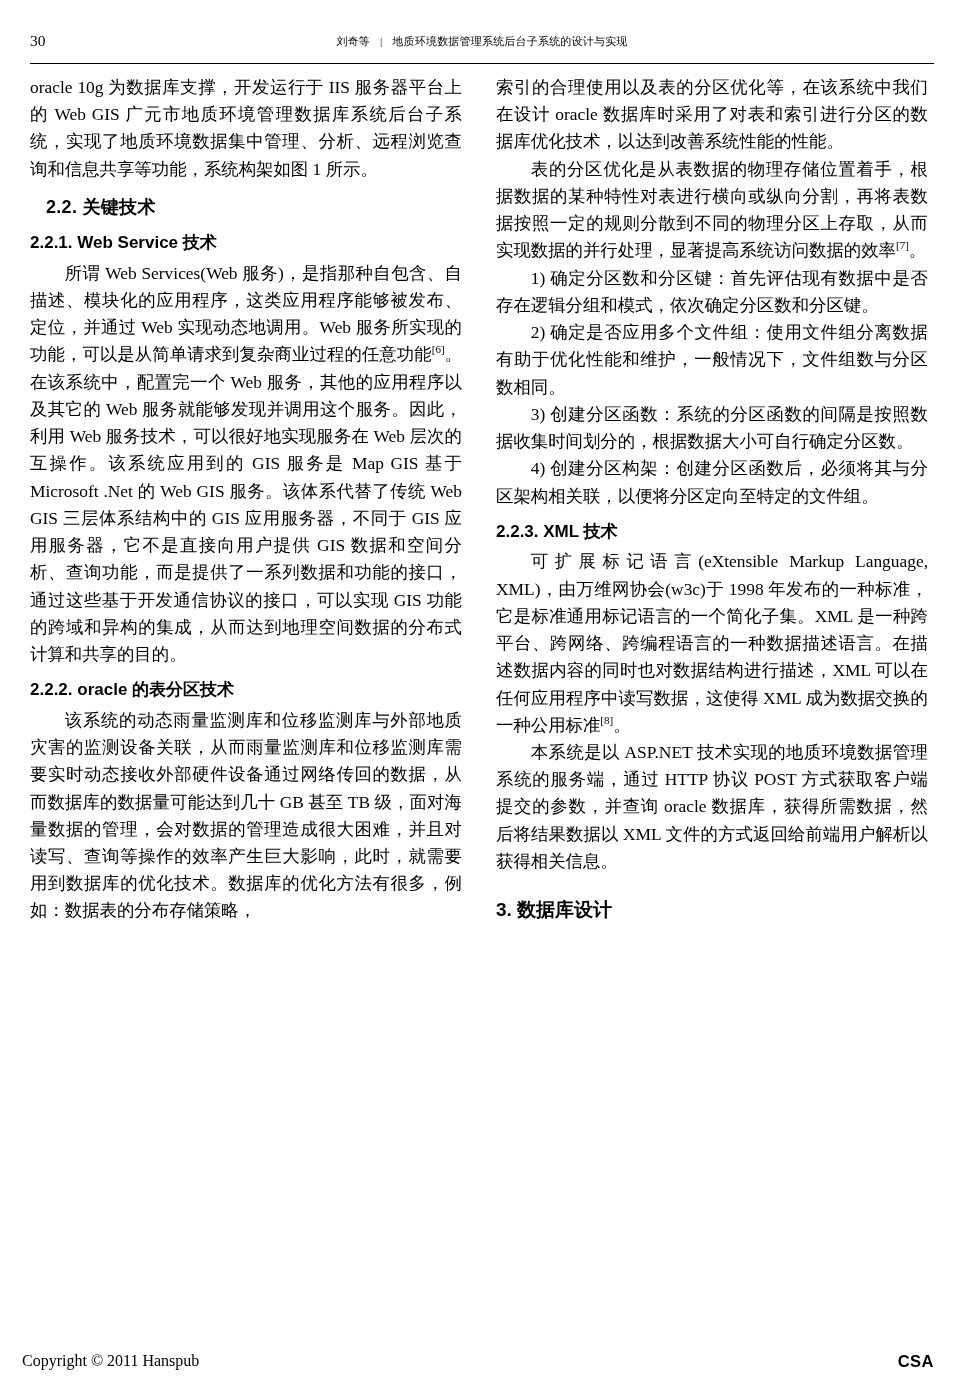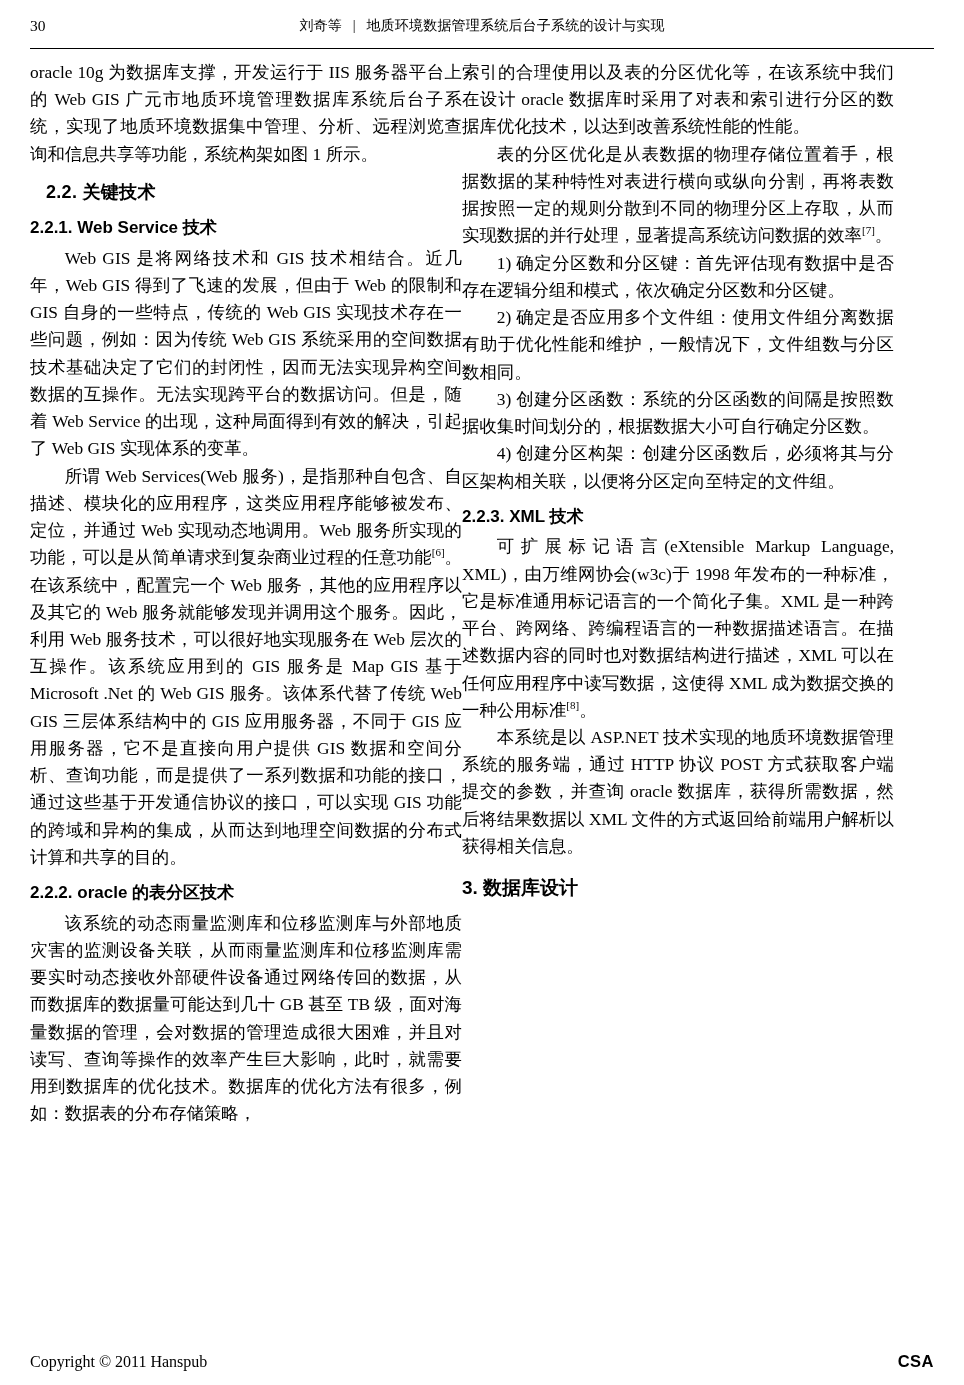--- a/index.html
+++ b/index.html
@@ -13,55 +13,56 @@
     font-family: "Liberation Serif", "DejaVu Serif", serif;
     color: #000000;
     position: relative;
     overflow: hidden;
   }
   .page {
     position: relative;
     width: 964px;
     height: 1385px;
     box-sizing: border-box;
-    padding: 16px 30px 10px 30px;
+    padding: 31px 30px 10px 30px;
   }
 
   
   .running-head {
     position: relative;
     height: 30px;
     font-size: 15.5px;
     line-height: 20px;
   }
   .running-head .folio {
     position: absolute;
     left: 0;
     top: 0;
     font-family: "Liberation Serif", serif;
     font-size: 15.5px;
   }
   .running-head .rh-center {
     text-align: center;
-    font-size: 14px;
+    font-size: 11px;
     letter-spacing: 0.2px;
   }
   .rh-sep {
     display: inline-block;
     padding: 0 7px;
   }
   .head-rule {
     border: none;
     border-top: 1.1px solid #000;
     margin: 2px 0 10px 0;
   }
 
   
   .columns {
     display: flex;
+    gap: 34px;
     height: 1255px;
   }
   .col {
     width: 432px;
     font-size: 17.4px;
     line-height: 1.565;
     text-align: justify;
     text-justify: inter-ideograph;
   }
   p {
@@ -80,41 +81,41 @@
     letter-spacing: 0.3px;
   }
   h3.subsec {
     margin: 9px 0 3px 0;
     font-size: 17px;
     font-family: Liberation Sans, sans-serif;
     font-weight: bold;
     text-indent: 0;
   }
   h2.sec-num {
-    margin: 13px 0 5px 0;
+    margin: 20px 0 5px 0;
     font-size: 19px;
     font-family: "Liberation Sans", "DejaVu Sans", sans-serif;
     font-weight: bold;
     text-indent: 0;
   }
   sup {
     font-size: 11px;
     vertical-align: super;
     line-height: 0;
   }
 
   
   .footer {
     position: absolute;
-    left: 30px;
+    left: 22px;
     right: 30px;
     bottom: 14px;
     display: flex;
     justify-content: space-between;
-    align-items: center;
+    align-items: flex-start;
     font-size: 16px;
   }
   .footer .left {
     font-family: "Liberation Serif", serif;
   }
   .footer .right {
     font-family: "Liberation Sans", "DejaVu Sans", sans-serif;
     font-weight: bold;
     font-size: 16.5px;
     letter-spacing: 0.5px;
@@ -137,21 +138,20 @@
 
   <div class="columns">
 
     <div class="col">
       <p class="noindent">oracle 10g 为数据库支撑，开发运行于 IIS 服务器平台上的 Web GIS 广元市地质环境管理数据库系统后台子系统，实现了地质环境数据集中管理、分析、远程浏览查询和信息共享等功能，系统构架如图 1 所示。</p>
 
       <h2 class="sec">2.2. 关键技术</h2>
 
       <h3 class="subsec">2.2.1. Web Service 技术</h3>
 
-      <p>Web GIS 是将网络技术和 GIS 技术相结合。近几年，Web GIS 得到了飞速的发展，但由于 Web 的限制和 GIS 自身的一些特点，传统的 Web GIS 实现技术存在一些问题，例如：因为传统 Web GIS 系统采用的空间数据技术基础决定了它们的封闭性，因而无法实现异构空间数据的互操作。无法实现跨平台的数据访问。但是，随着 Web Service 的出现，这种局面得到有效的解决，引起了 Web GIS 实现体系的变革。</p>
 
       <p><span>所谓 Web Services(Web 服务)，是指那种自包含、自描述、模块化的应用程序，这类应用程序能够被发布、定位，并通过 Web 实现动态地调用。Web 服务所实现的功能，可以是从简单请求到复杂商业过程的任意功能</span><sup>[6]</sup><span>。在该系统中，配置完一个 Web 服务，其他的应用程序以及其它的 Web 服务就能够发现并调用这个服务。因此，利用 Web 服务技术，可以很好地实现服务在 Web 层次的互操作。该系统应用到的 GIS 服务是 Map GIS 基于 Microsoft .Net 的 Web GIS 服务。该体系代替了传统 Web GIS 三层体系结构中的 GIS 应用服务器，不同于 GIS 应用服务器，它不是直接向用户提供 GIS 数据和空间分析、查询功能，而是提供了一系列数据和功能的接口，通过这些基于开发通信协议的接口，可以实现 GIS 功能的跨域和异构的集成，从而达到地理空间数据的分布式计算和共享的目的。</span></p>
 
       <h3 class="subsec">2.2.2. oracle 的表分区技术</h3>
 
       <p>该系统的动态雨量监测库和位移监测库与外部地质灾害的监测设备关联，从而雨量监测库和位移监测库需要实时动态接收外部硬件设备通过网络传回的数据，从而数据库的数据量可能达到几十 GB 甚至 TB 级，面对海量数据的管理，会对数据的管理造成很大困难，并且对读写、查询等操作的效率产生巨大影响，此时，就需要用到数据库的优化技术。数据库的优化方法有很多，例如：数据表的分布存储策略，</p>
     </div>
 
     <div class="col">
       <p class="noindent">索引的合理使用以及表的分区优化等，在该系统中我们在设计 oracle 数据库时采用了对表和索引进行分区的数据库优化技术，以达到改善系统性能的性能。</p>

